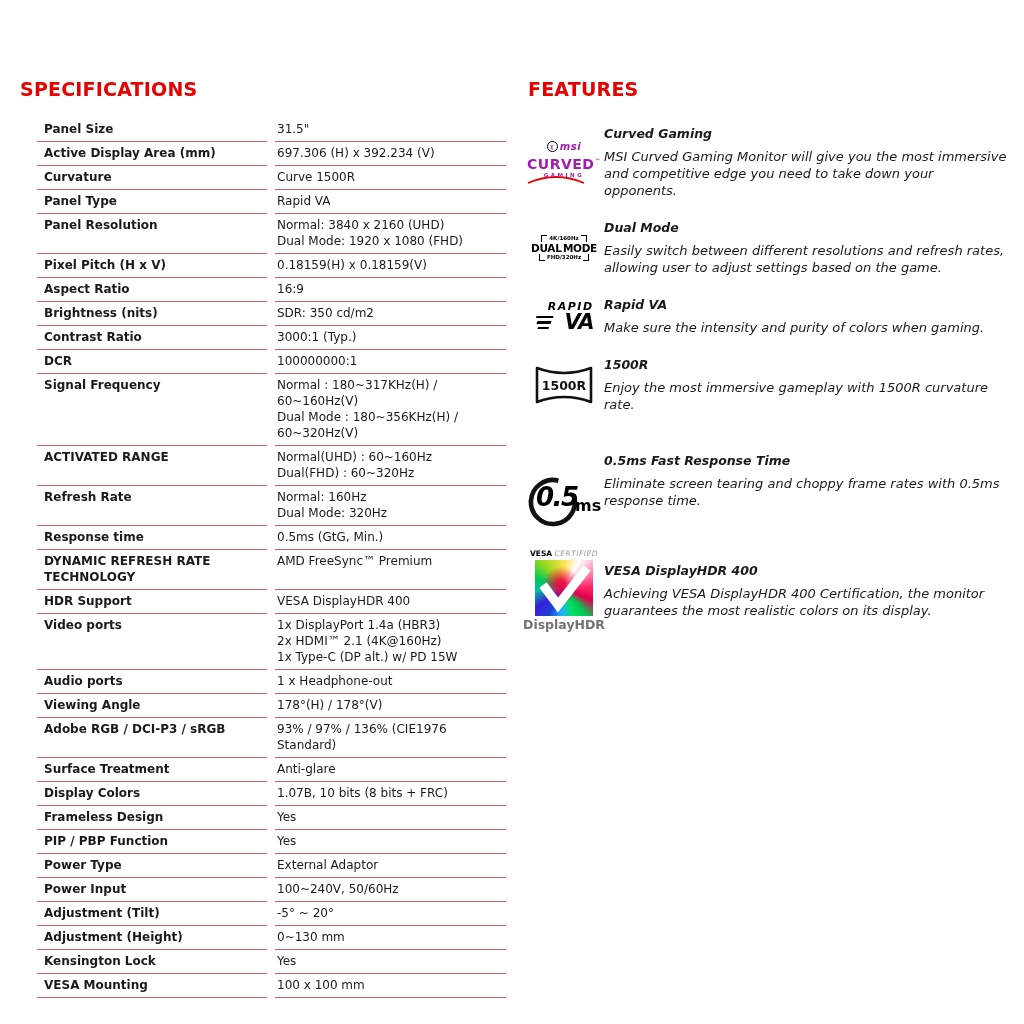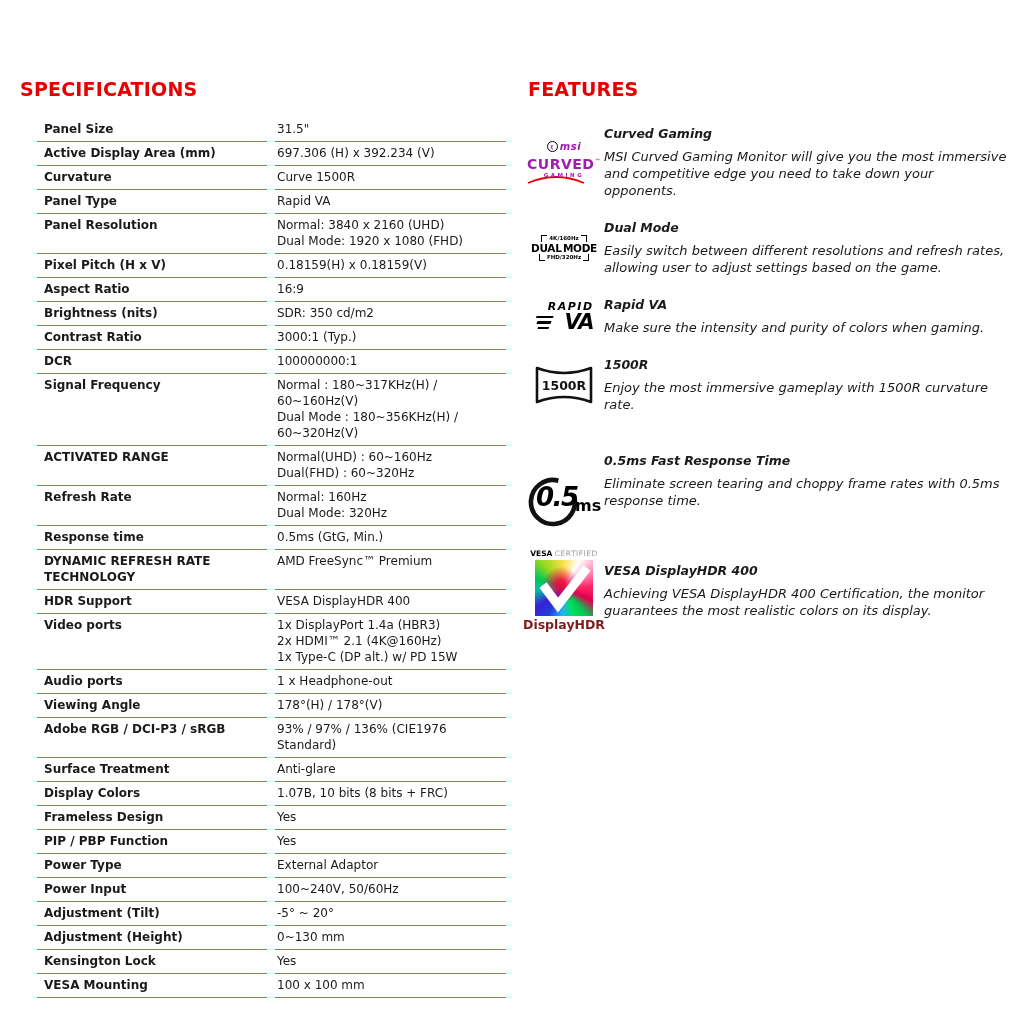--- a/index.html
+++ b/index.html
@@ -50,30 +50,30 @@
   .va-word{font-size:21px;font-weight:900;font-style:italic;line-height:20px;letter-spacing:-1px;}
   
   .halfms{position:relative;width:72px;height:54px;margin-top:40px;}
   .halfms svg{position:absolute;left:0;top:2px;}
   .halfms-num{position:absolute;left:8px;top:8px;font-size:26px;font-weight:900;font-style:italic;letter-spacing:-1.5px;color:#000;}
   .halfms-unit{position:absolute;left:47px;top:22px;font-size:16px;font-weight:bold;color:#000;}
   
   .vesahdr{text-align:center;}
   .vesa-line{font-size:7.5px;line-height:9px;white-space:nowrap;}
   .vesa-line .vesa{font-weight:900;color:#000;}
-  .vesa-line .certified{color:#9b9b9b;letter-spacing:.5px;}
+  .vesa-line .certified{color:#9b9b9b;letter-spacing:.5px;font-style:italic;}
   .hdr-square{width:58px;height:56px;margin:2px auto 2px auto;position:relative;
     background:
       radial-gradient(circle at 45% 45%, rgba(235,0,70,.9) 0 10%, rgba(235,0,70,0) 42%),
       conic-gradient(from 0deg,
         #ffe14d 0deg,#ffffff 30deg,#ff9ac0 55deg,#ff2a6a 85deg,#e0004d 115deg,
         #00c853 140deg,#00e060 160deg,#1fb0ff 185deg,#1f3fd8 210deg,#3a1fd8 235deg,
         #00bfa5 265deg,#00c853 290deg,#9ad81f 320deg,#ffe14d 360deg);}
   .hdr-square svg{position:absolute;left:0;top:0;}
-  .hdr-word{font-size:12.5px;font-weight:bold;color:#7f1d1d;line-height:14px;}
+  .hdr-word{font-size:12.5px;font-weight:bold;color:#737373;line-height:14px;}
   .icon-1500r{display:block;}
 </style>
 </head>
 <body>
 
 <div class="col col-specs">
   <h1 class="section-title">SPECIFICATIONS</h1>
   <div class="spec-table">
 
       <div class="spec-row">

